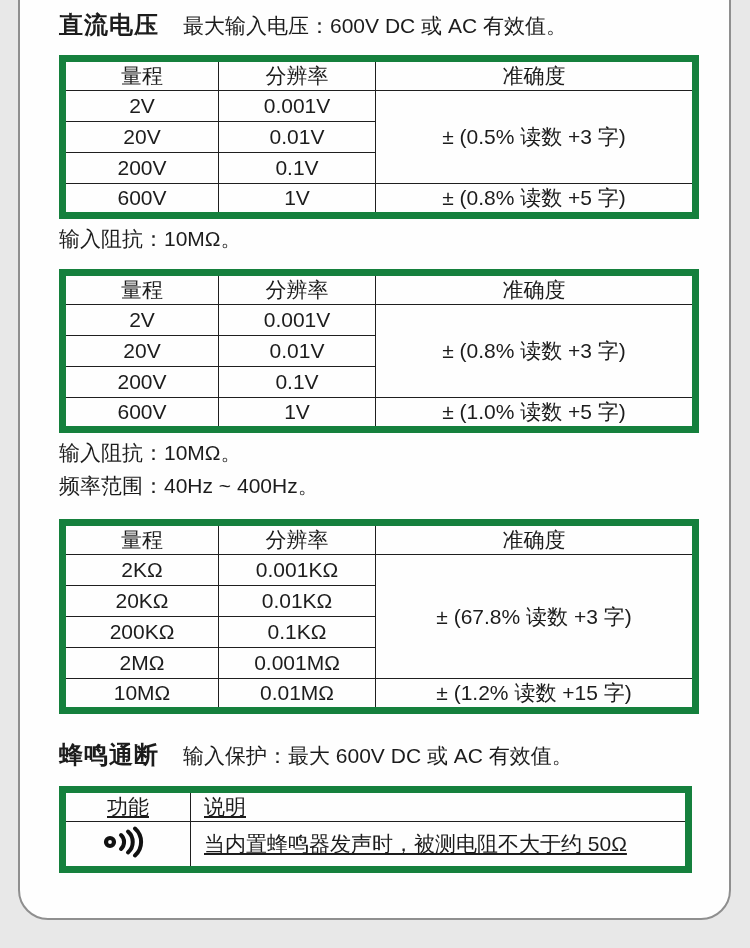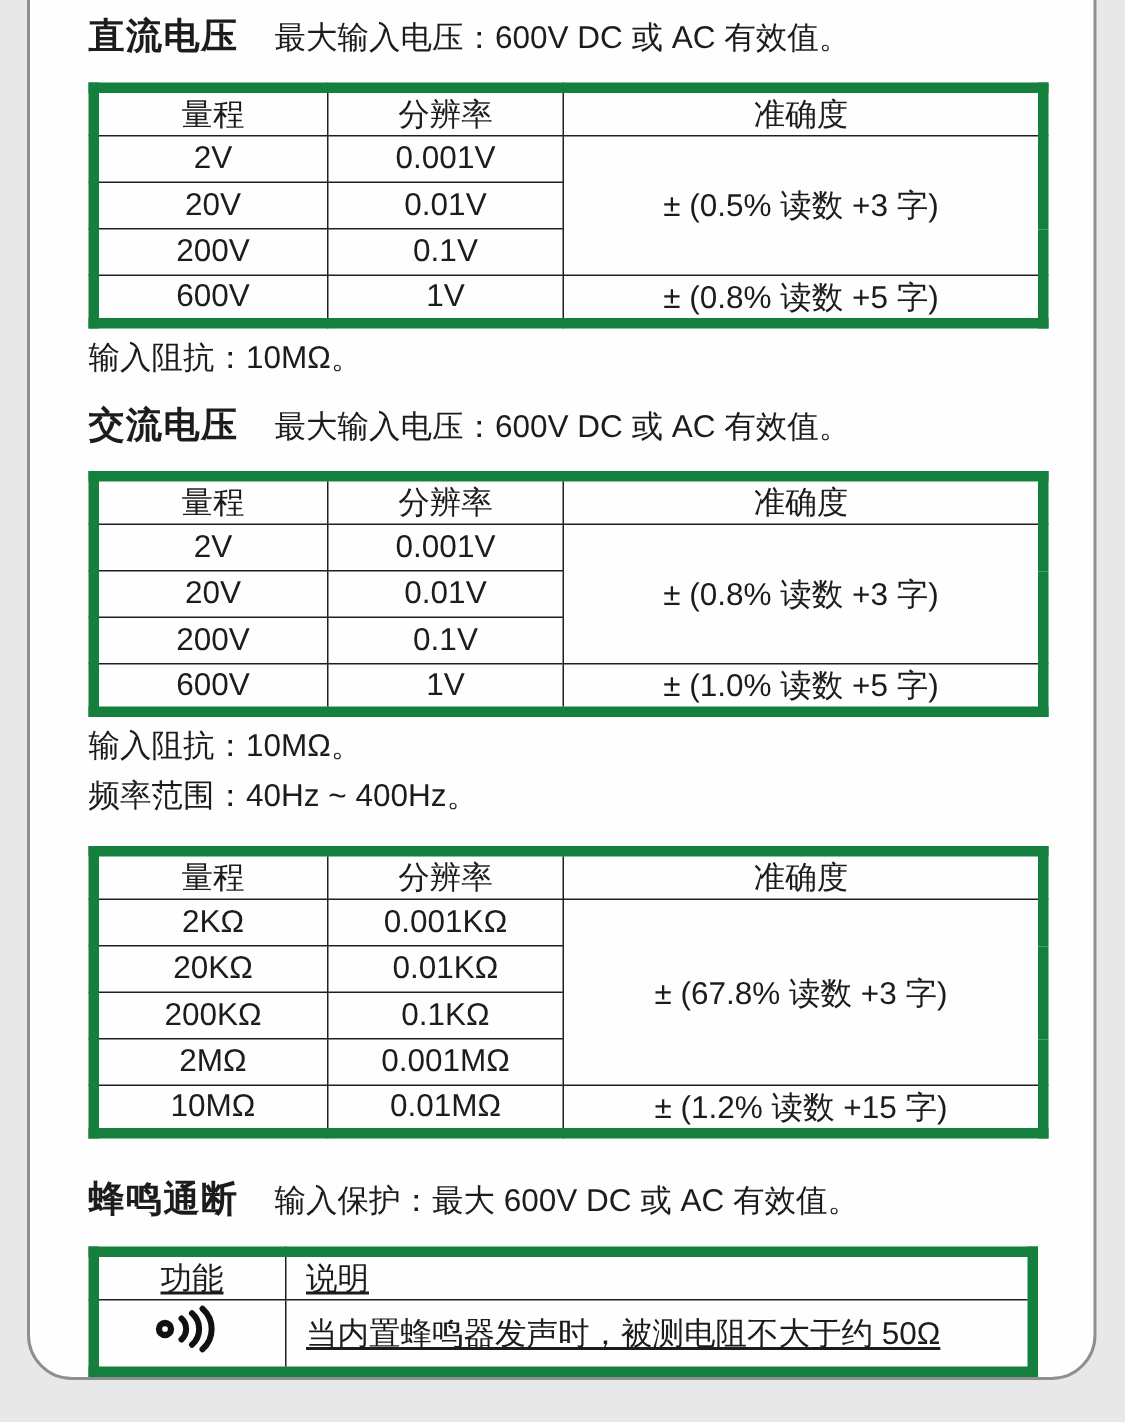--- a/index.html
+++ b/index.html
@@ -95,23 +95,20 @@
           <td>600V</td>
           <td>1V</td>
           <td>± (0.8% 读数 +5 字)</td>
         </tr>
       </tbody>
     </table>
     <div class="note">输入阻抗：10MΩ。</div>
   </section>
 
   <section class="sec-gap-1">
-    <div class="sec-title">
-      <span class="t-bold">交流电压</span><span class="t-sub">最大输入电压：600V DC 或 AC 有效值。</span>
-    </div>
     <table class="spec-table">
       <colgroup>
           <col class="col-range">
           <col class="col-res">
           <col class="col-acc">
         </colgroup>
       <thead>
         <tr>
           <th>量程</th>
           <th>分辨率</th>

